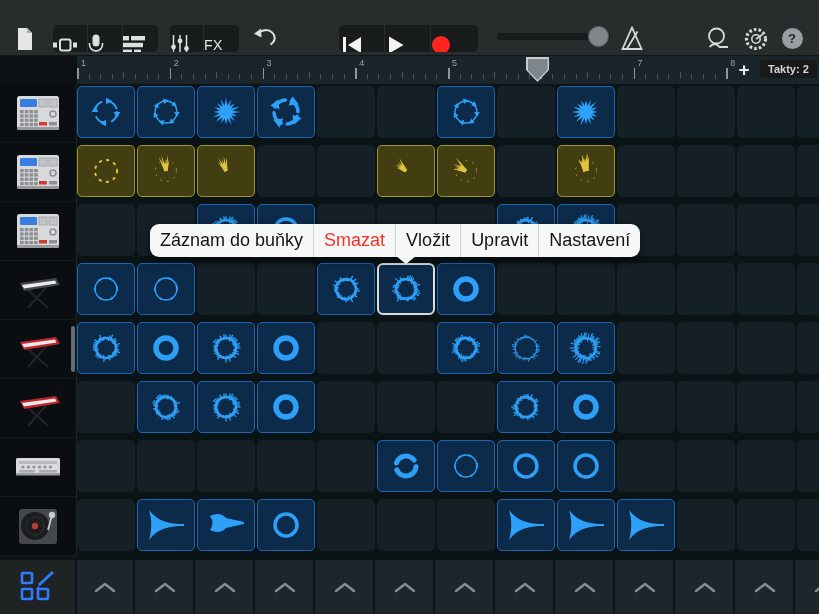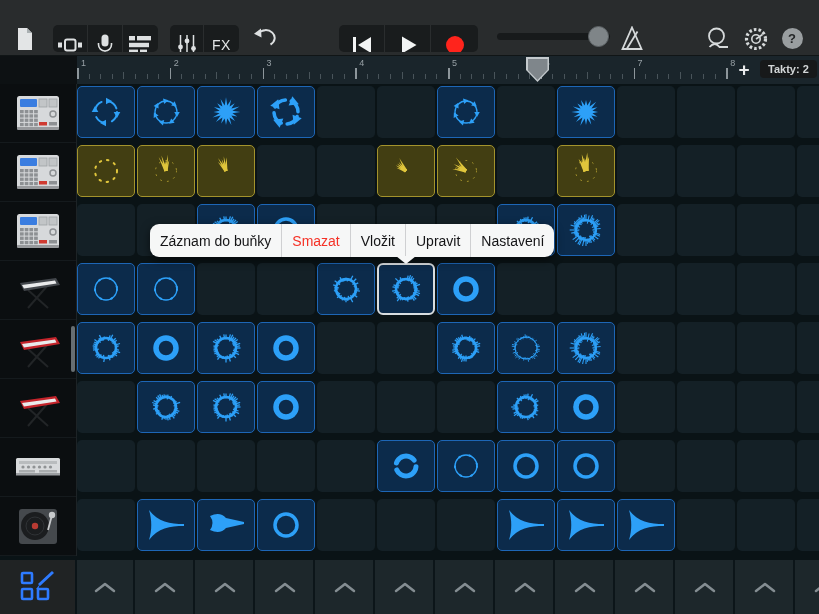--- a/index.html
+++ b/index.html
@@ -3,21 +3,21 @@
 <meta charset="utf-8">
 <style>
   html,body{margin:0;padding:0;background:#060b0d;}
   *{box-sizing:border-box;font-family:"Liberation Sans",sans-serif;}
   .stage{position:relative;width:819px;height:614px;overflow:hidden;background:#0a1316;}
 
   
   .toolbar{position:absolute;left:0;top:0;width:819px;height:56px;background:#292c2d;border-bottom:1px solid #101516;}
   .tbtn{position:absolute;top:25px;height:27px;display:flex;align-items:center;justify-content:center;cursor:pointer;}
   .seg{position:absolute;top:25px;height:27px;background:#191c1d;border-radius:5px;display:flex;overflow:hidden;}
-  .seg .sbtn{height:40px;display:flex;align-items:center;justify-content:center;border-right:1px solid #2a2d2e;cursor:pointer;}
+  .seg .sbtn{height:40px;display:flex;align-items:center;justify-content:flex-start;border-right:1px solid #2a2d2e;cursor:pointer;}
   .seg .sbtn:last-child{border-right:none;}
   .fxlabel{color:#e3e6e7;font-size:14px;letter-spacing:.5px;}
   .slider-track{position:absolute;left:497px;top:33px;width:113px;height:7px;border-radius:4px;background:#171a1b;cursor:pointer;}
   .slider-knob{position:absolute;left:91px;top:-7px;width:21px;height:21px;border-radius:50%;background:#7f8588;border:1px solid #5d6366;}
   .help-circle{width:21px;height:21px;border-radius:50%;background:#999ea0;color:#232627;font-size:13px;font-weight:bold;display:flex;align-items:center;justify-content:center;}
 
   
   .ruler-left{position:absolute;left:0;top:56px;width:77px;height:28px;background:#0d1113;}
   .ruler{position:absolute;left:77px;top:56px;width:742px;height:28px;background:#1a252b;overflow:hidden;}
   .bar-label{position:absolute;top:2px;font-size:9px;color:#97a0a5;}
@@ -42,21 +42,21 @@
   .cell.yellow{background:#423e12;border:1.5px solid #a3932c;}
   .cell.sel{border:2px solid #d8dde0;border-radius:6px;}
 
   
   .trig-left{position:absolute;left:0;top:560px;width:77px;height:54px;background:#202324;border-right:2px solid #0b1418;display:flex;align-items:center;justify-content:center;cursor:pointer;}
   .trigrow{position:absolute;left:77px;top:560px;width:742px;height:54px;background:#1d272b;overflow:hidden;}
   .trig{position:absolute;top:0;width:58px;height:54px;border-right:2px solid #0c1519;display:flex;align-items:center;justify-content:center;cursor:pointer;}
 
   
   .menu{position:absolute;left:150px;top:224px;height:33px;background:#f6f7f7;border-radius:9px;display:flex;align-items:stretch;z-index:20;box-shadow:0 3px 10px rgba(0,0,0,.55);}
-  .mi{display:flex;align-items:center;padding:0 10px;font-size:14px;color:#141416;border-left:1px solid #cfd0d2;white-space:nowrap;cursor:pointer;}
+  .mi{display:flex;align-items:center;padding:0 10px;font-size:18px;color:#141416;border-left:1px solid #cfd0d2;white-space:nowrap;cursor:pointer;}
   .mi:first-child{border-left:none;}
   .mi.destructive{color:#f53126;}
   .menu-tail{position:absolute;left:396px;top:256px;width:0;height:0;border-left:10px solid transparent;border-right:10px solid transparent;border-top:8px solid #f6f7f7;z-index:20;}
 </style>
 </head>
 <body>
 
 <div class="stage">
 
   <div class="toolbar">

